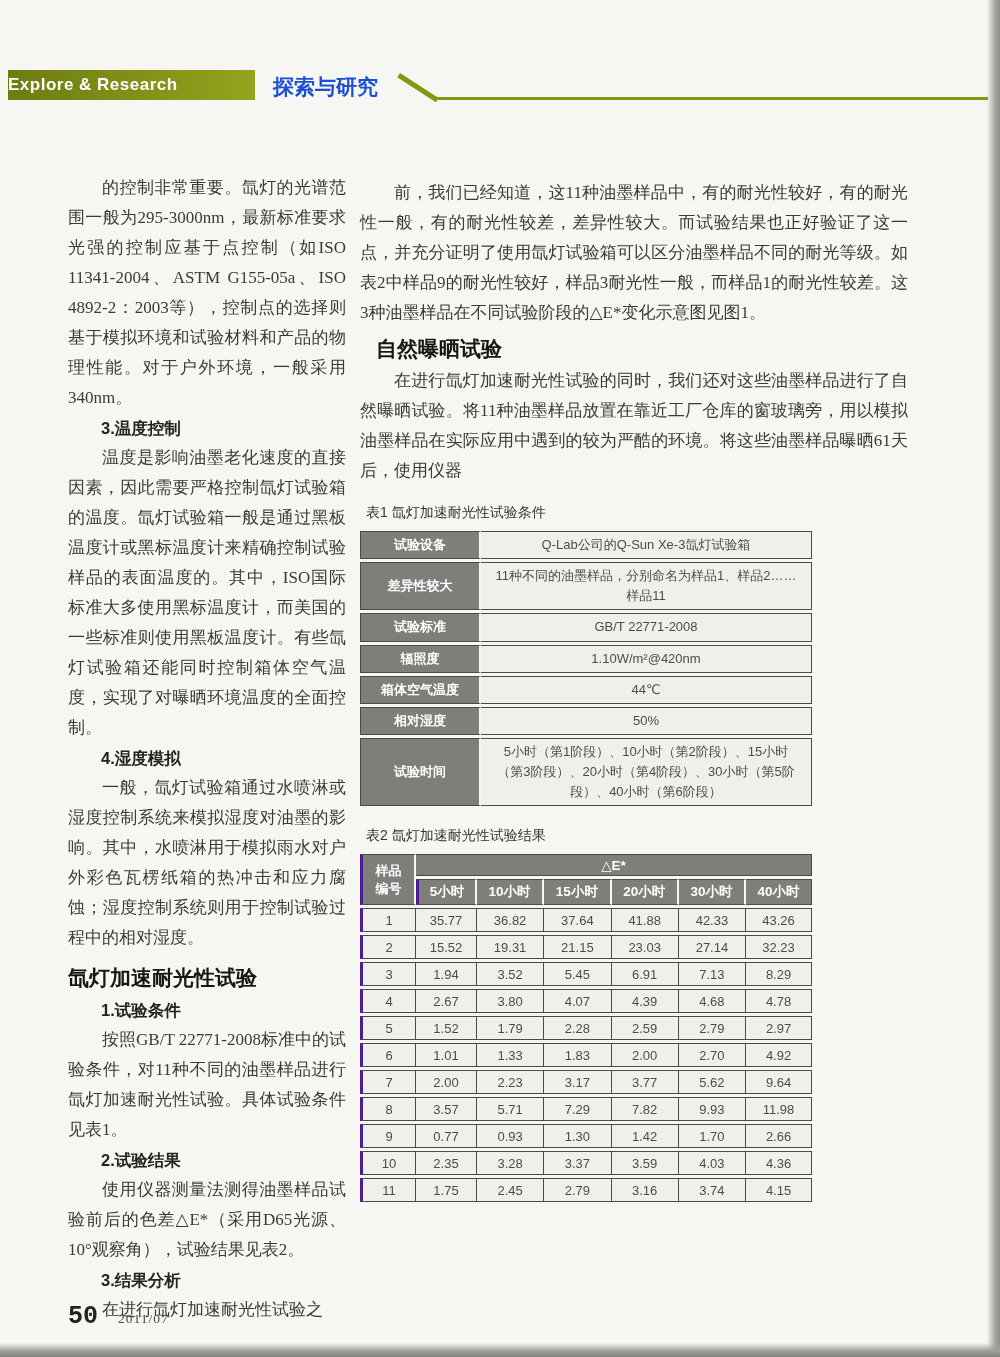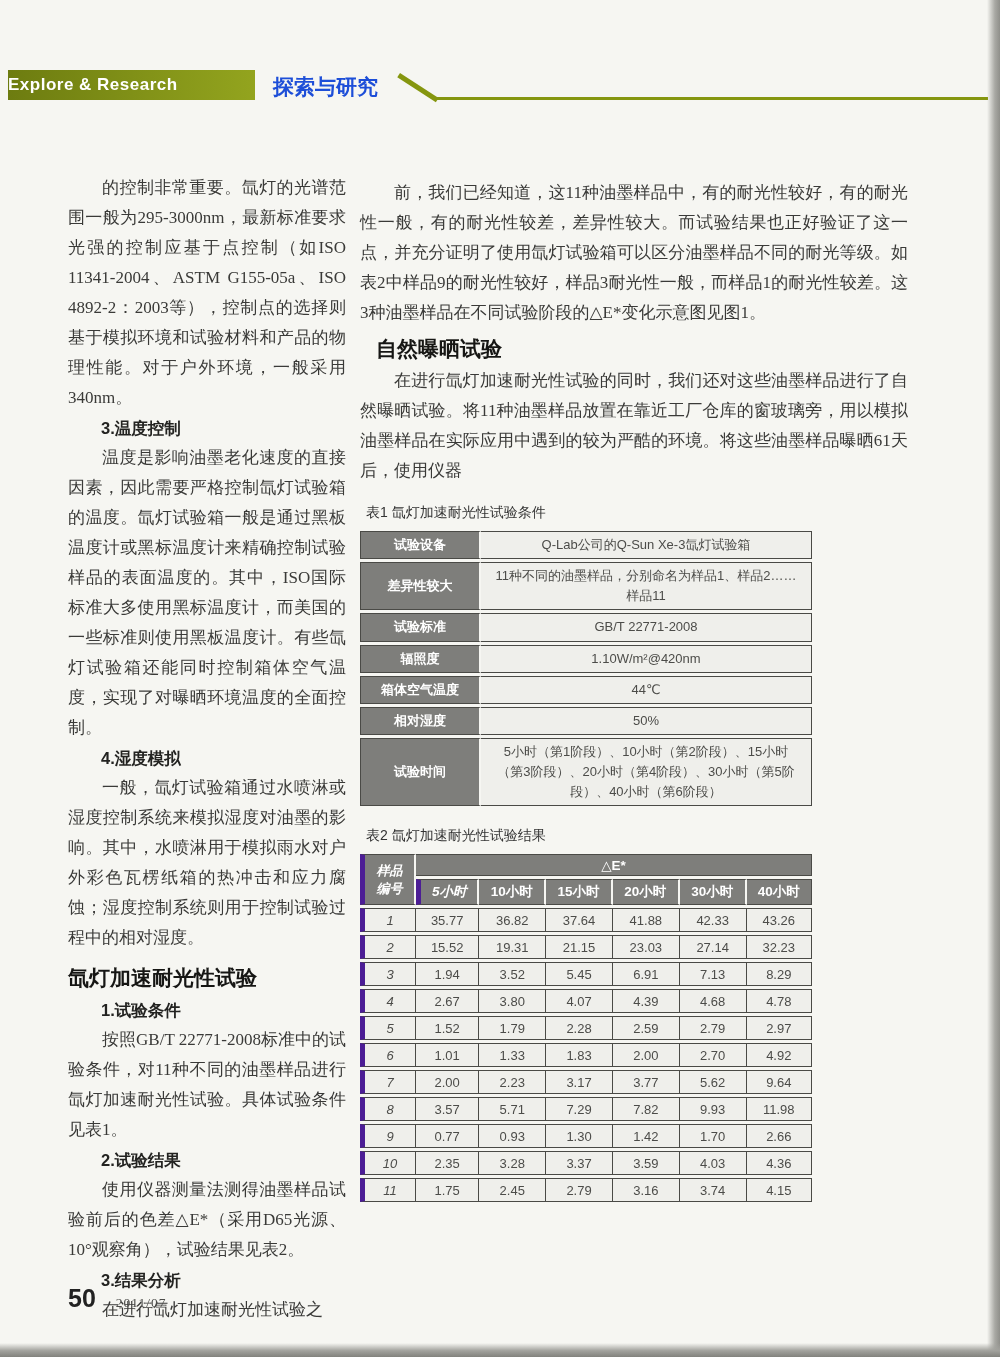--- a/index.html
+++ b/index.html
@@ -53,35 +53,35 @@
     width:121px; background:#7e7e7b; color:#fff; font-weight:bold; font-size:13px;
     text-align:center; border-left:1px solid #4a4a46; border-right:2px solid #f6f6f2;
     padding:4px 2px; height:24px;
   }
   .t1 td.val {
     background:#efefeb; color:#4c4c49; font-size:13px; text-align:center;
     border-right:1px solid #4a4a46; padding:3px 12px; line-height:1.55;
   }
   
   .t2 th, .t2 td { border-right:1px solid #4a4a46; }
-  .t2 th:first-child, .t2 td:first-child { border-left:5px solid #4c1d95;font-style:italic; }
+  .t2 th:first-child, .t2 td:first-child { border-left:3px solid #4c1d95; }
   .t2 thead th {
     background:#7e7e7b; color:#fff; font-weight:bold; font-size:13.5px; text-align:center;
     border-right:2px solid #f6f6f2; padding:2px;
   }
   .t2 thead th:last-child { border-right:1px solid #4a4a46; }
   .t2 th.sample { width:56px; font-size:13px; line-height:1.35; }
   .t2 th.sample span { display:block; }
   .t2 thead tr.hours th { height:26px; }
   .t2 td {
     background:#efefeb; color:#4c4c49; font-size:13px; text-align:center; height:24px; padding:1px 2px;
   }
   
   .footer { position:absolute; left:68px; top:1284px; display:flex; align-items:baseline; }
-  .pageno { font-family:Liberation Sans, sans-serif; font-weight:bold; font-size:25px; color:#222; }
+  .pageno { font-family:Liberation Mono, monospace; font-weight:bold; font-size:25px; color:#222;margin-top:18px; }
   .issue  { margin-left:20px; font-size:13.5px; color:#4c4c49; letter-spacing:1px; }
   
   .edge-right  { position:absolute; top:0; right:0; width:13px; height:100%;
                  background:linear-gradient(90deg,rgba(120,120,116,0) 0%,#a9a9a4 60%,#8f8f8a 100%); }
   .edge-bottom { position:absolute; bottom:0; left:0; width:100%; height:14px;
                  background:linear-gradient(180deg,rgba(120,120,116,0) 0%,#a2a29d 55%,#82827d 100%); }
 </style>
 </head>
 <body>
 

